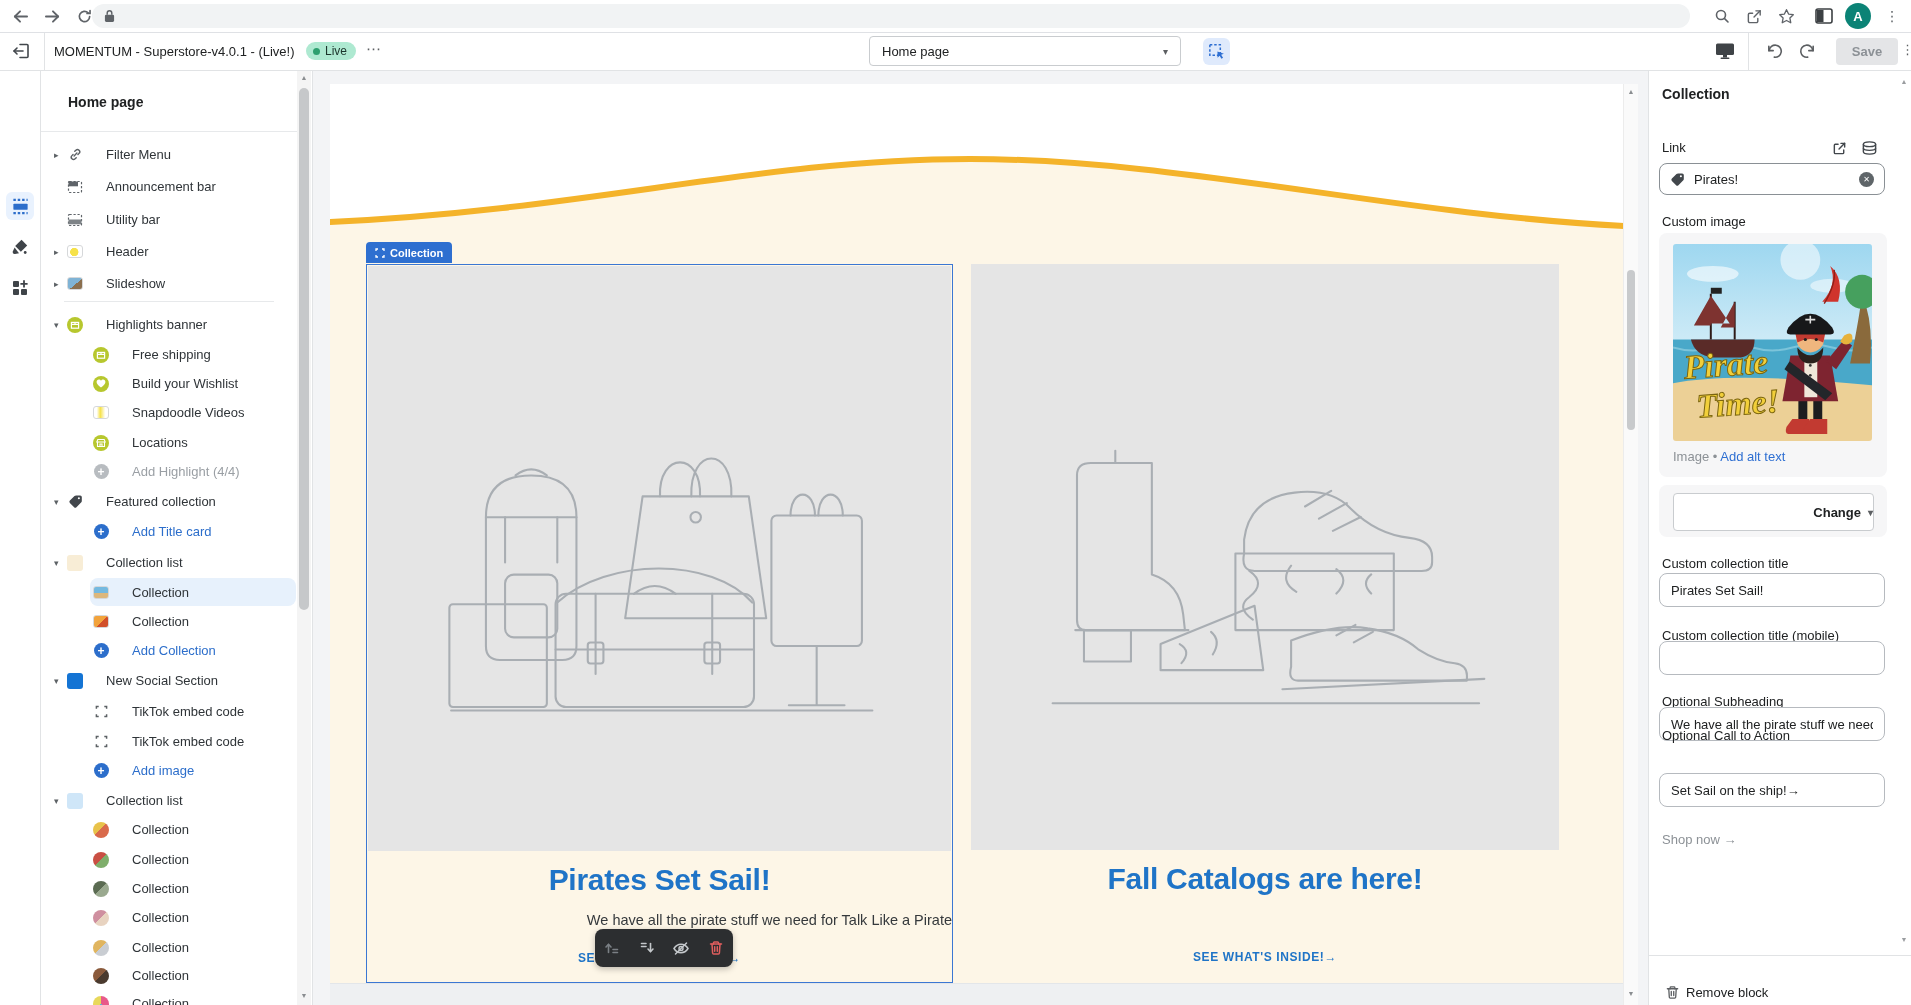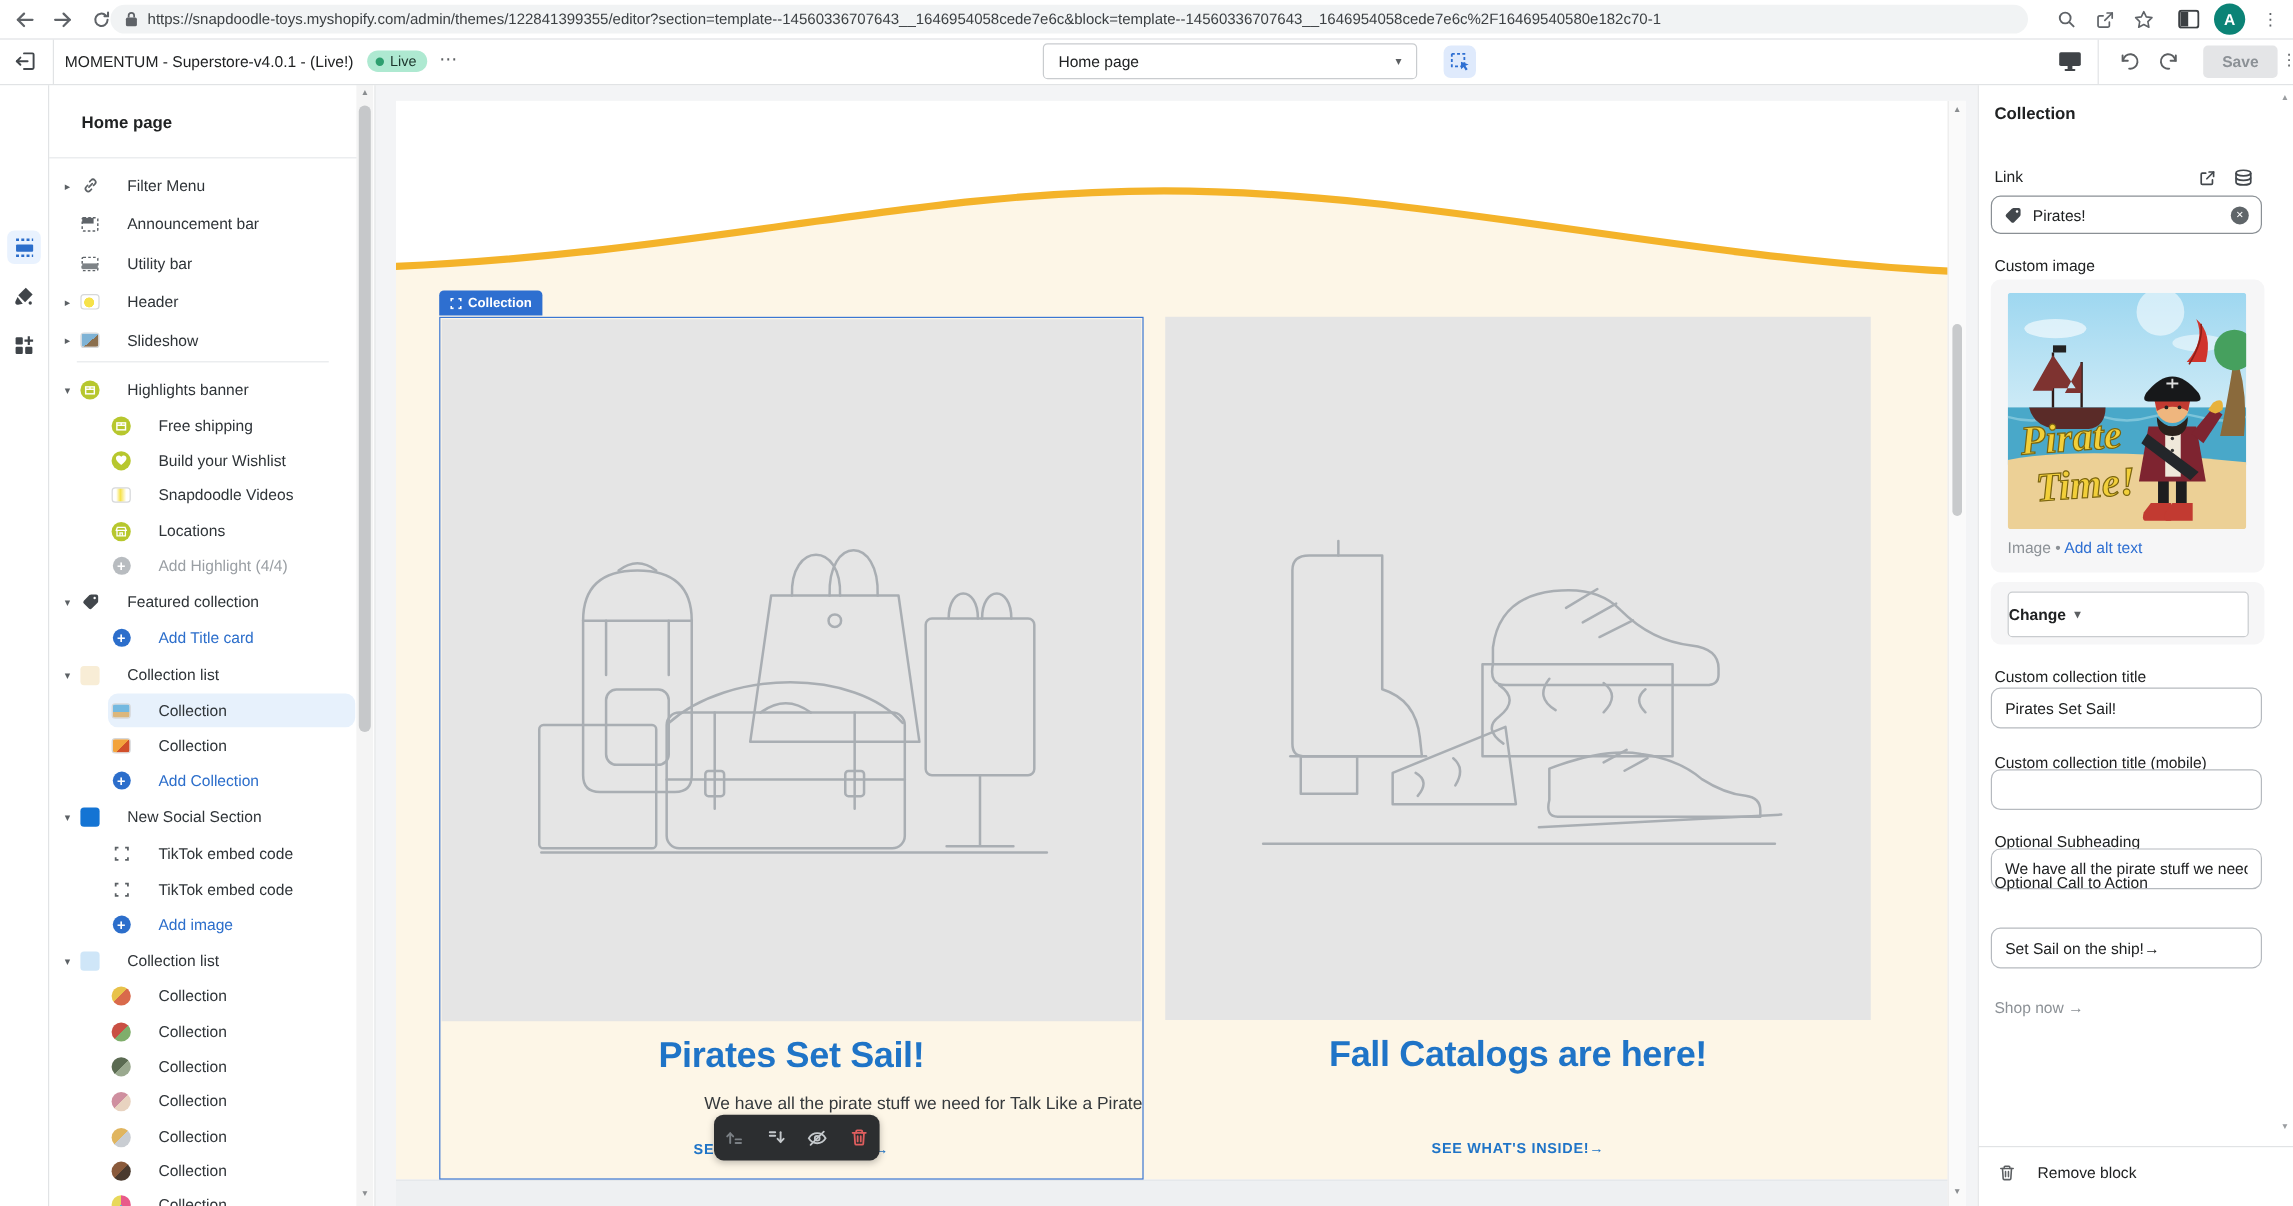--- a/index.html
+++ b/index.html
@@ -114,27 +114,27 @@
   #linkbox .val{margin-left:9px}
   .clrc{margin-left:auto;width:15px;height:15px;border-radius:50%;background:#5f6569;color:#fff;font-size:8px;
         display:flex;align-items:center;justify-content:center}
   .pcard{position:absolute;left:10px;width:228px;background:#f6f6f7;border-radius:8px}
   #imgcard{top:163px;height:244px}
   #pimg{position:absolute;left:14px;top:11px;width:199px;height:197px;border-radius:3px;overflow:hidden}
   #imgcap{position:absolute;left:14px;top:216px;font-size:13px;color:#8c9196}
   #imgcap .link{color:#2e6fd2}
   #chgcard{top:415px;height:52px}
   #changebtn{position:absolute;left:14px;top:8px;width:199px;height:36px;background:#fff;border:1px solid #c9cccf;border-radius:4px;
-             display:flex;align-items:center;justify-content:flex-start;font-size:13px;font-weight:600;gap:7px}
+             display:flex;align-items:center;justify-content:flex-end;font-size:13px;font-weight:600;gap:7px}
   #changebtn .car{font-size:10px;color:#5c5f62}
   .pinput{position:absolute;left:10px;width:226px;height:34px;border:1px solid #b6babf;border-radius:8px;box-sizing:border-box;
           padding:0 11px;font-size:13px;color:#202223;background:#fff;font-family:"Liberation Sans",sans-serif;outline:none}
   #shopnow{position:absolute;left:13px;top:762px;font-size:13px;color:#8c9196}
   #pdivider{position:absolute;left:0;right:0;top:885px;height:1px;background:#e1e3e5}
-  #removerow{position:absolute;left:16px;top:900px;height:30px;display:flex;align-items:flex-start;gap:18px;font-size:13px;color:#202223}
+  #removerow{position:absolute;left:16px;top:900px;height:30px;display:flex;align-items:flex-end;gap:6px;font-size:13px;color:#202223}
   .pcar{position:absolute;left:249px;width:12px;text-align:center;font-size:7px;color:#9a9da0}
 </style>
 </head>
 <body>
 
 <div id="browser">
   <div class="bnav" style="left:8px">
     <svg width="17" height="15" viewBox="0 0 18 16" fill="none" stroke="#5f6368" stroke-width="2" stroke-linecap="round" stroke-linejoin="round">
         <path d="M16 8H3"></path>
         <path d="M8.5 2.5L3 8l5.5 5.5"></path>
@@ -152,21 +152,20 @@
         <path d="M13.9 1.6v3.2h-3.2"></path>
       </svg>
   </div>
   <div id="urlpill">
     <span>
       <svg width="11" height="14" viewBox="0 0 12 15">
           <rect x="1" y="6" width="10" height="8" rx="1.5" fill="#5f6368"></rect>
           <path d="M3.5 6V4.2a2.5 2.5 0 015 0V6" fill="none" stroke="#5f6368" stroke-width="1.6"></path>
         </svg>
     </span>
-    <span id="urltext">https://snapdoodle-toys.myshopify.com/admin/themes/122841399355/editor?section=template--14560336707643__1646954058cede7e6c&amp;block=template--14560336707643__1646954058cede7e6c%2F16469540580e182c70-1</span>
   </div>
   <div class="bico" style="left:1710px">
     <svg width="16" height="16" viewBox="0 0 16 16" fill="none" stroke="#5f6368" stroke-width="1.6" stroke-linecap="round">
         <circle cx="7" cy="7" r="4.5"></circle>
         <path d="M10.6 10.6L14 14"></path>
       </svg>
   </div>
   <div class="bico" style="left:1742px">
     <svg width="17" height="17" viewBox="0 0 18 18" fill="none" stroke="#5f6368" stroke-width="1.5" stroke-linecap="round" stroke-linejoin="round">
         <path d="M7 5.5H4a1.5 1.5 0 00-1.5 1.5v7A1.5 1.5 0 004 15.5h7A1.5 1.5 0 0012.5 14v-3"></path>

